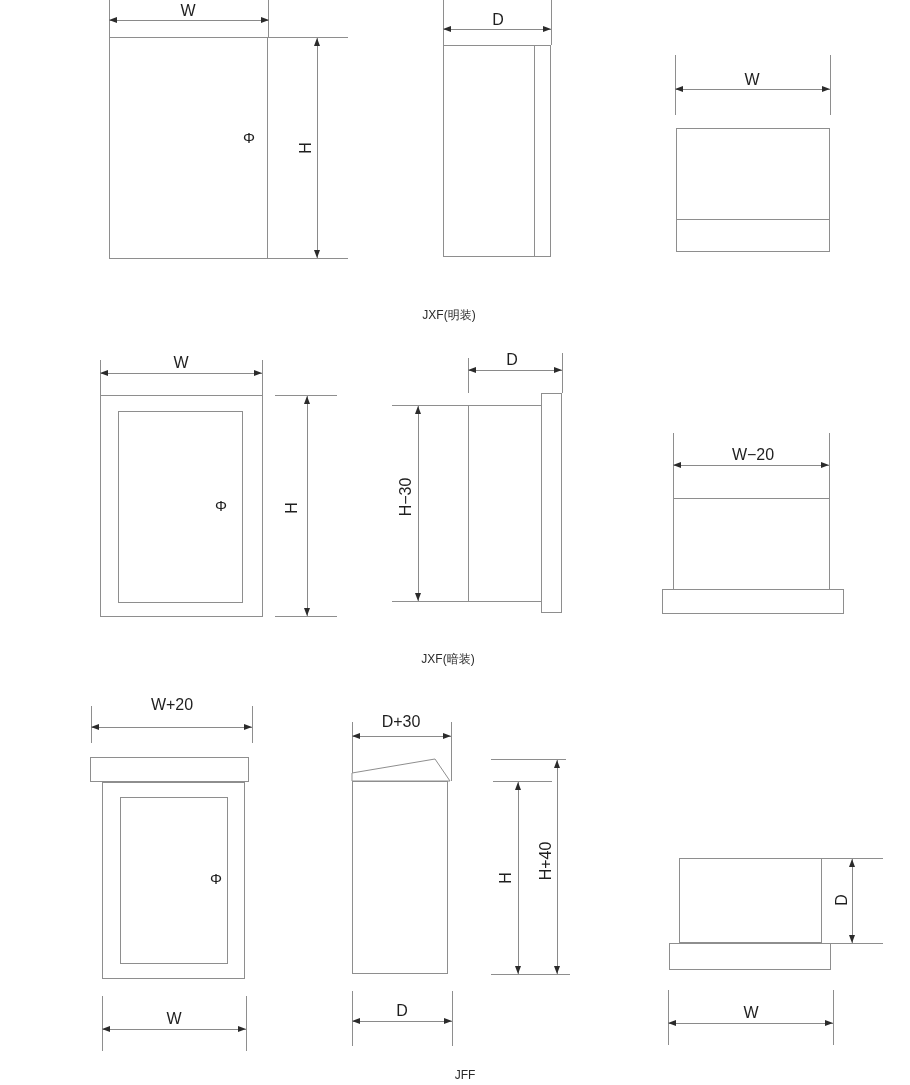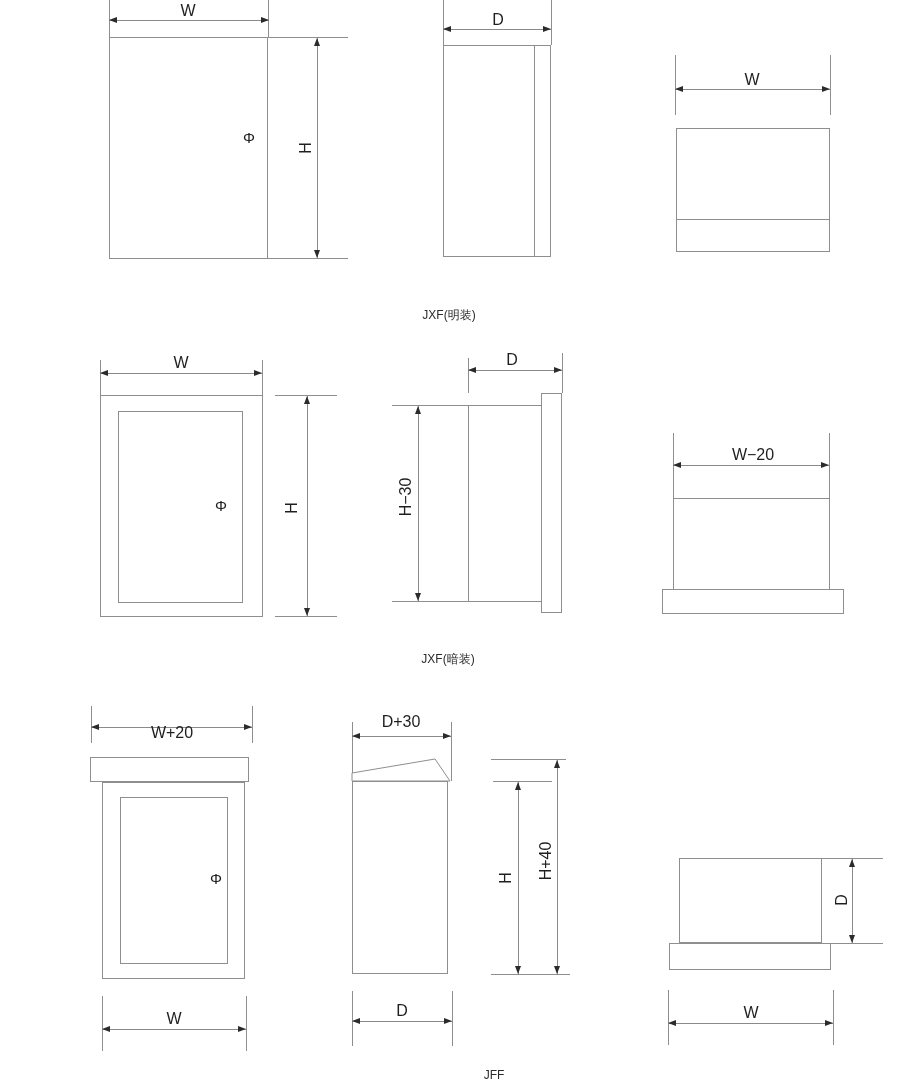--- a/index.html
+++ b/index.html
@@ -105,21 +105,21 @@
     <div class="ln-h" style="left:673px;top:498px;width:156px"></div>
     <div class="box" style="left:662px;top:589px;width:182px;height:25px"></div>
   </div>
 
   <div class="cap" style="left:448px;top:651px">JXF(暗装)</div>
 
   <div>
     <div class="ln-v" style="left:91px;top:706px;height:37px"></div>
     <div class="ln-v" style="left:252px;top:706px;height:37px"></div>
     <div class="dim-h" style="left:91px;top:727px;width:161px"></div>
-    <div class="lbl cx" style="left:172px;top:724px">W+20</div>
+    <div class="lbl cx" style="left:172px;top:696px">W+20</div>
     <div class="box" style="left:90px;top:757px;width:159px;height:25px"></div>
     <div class="box" style="left:102px;top:782px;width:143px;height:197px"></div>
     <div class="box" style="left:120px;top:797px;width:108px;height:167px"></div>
     <div class="phi" style="left:210px;top:871px">Φ</div>
     <div class="ln-v" style="left:102px;top:996px;height:55px"></div>
     <div class="ln-v" style="left:246px;top:996px;height:55px"></div>
     <div class="dim-h" style="left:102px;top:1029px;width:144px"></div>
     <div class="lbl cx" style="left:174px;top:1010px">W</div>
   </div>
 
@@ -151,15 +151,15 @@
     <div class="ln-h" style="left:831px;top:943px;width:52px"></div>
     <div class="dim-v" style="left:852px;top:859px;height:84px"></div>
     <div class="lbl rot" style="left:842px;top:900px">D</div>
     <div class="box" style="left:669px;top:943px;width:162px;height:27px"></div>
     <div class="ln-v" style="left:668px;top:990px;height:55px"></div>
     <div class="ln-v" style="left:833px;top:990px;height:55px"></div>
     <div class="dim-h" style="left:668px;top:1023px;width:165px"></div>
     <div class="lbl cx" style="left:751px;top:1004px">W</div>
   </div>
 
-  <div class="cap" style="left:494px;top:1068px">JFF</div>
+  <div class="cap" style="left:465px;top:1068px">JFF</div>
 
 </div>
 
 </body></html>

